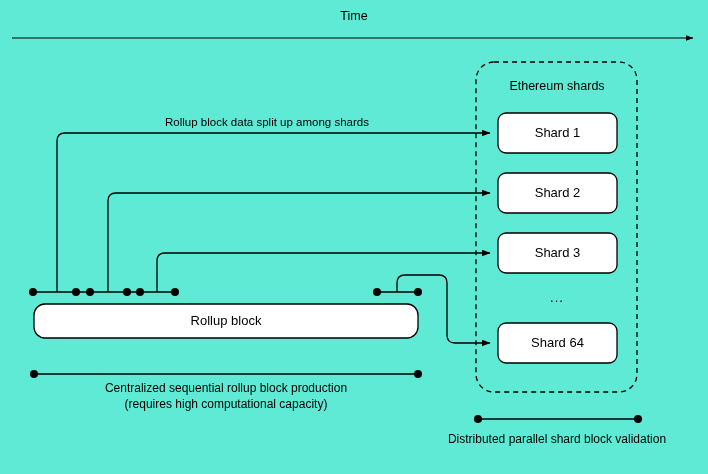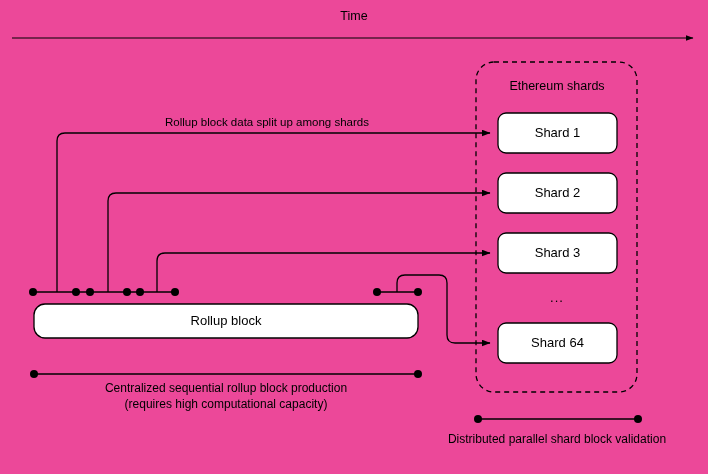--- a/index.html
+++ b/index.html
@@ -8,21 +8,21 @@
     background: #ffffff;
   }
   body {
     font-family: "Liberation Sans", sans-serif;
     color: #000000;
   }
   #stage {
     position: relative;
     width: 708px;
     height: 474px;
-    background: #ec4899;
+    background: #5eead4;
     overflow: hidden;
   }
   #diagram-svg {
     position: absolute;
     left: 0;
     top: 0;
     width: 708px;
     height: 474px;
   }
   .dgm-text {

